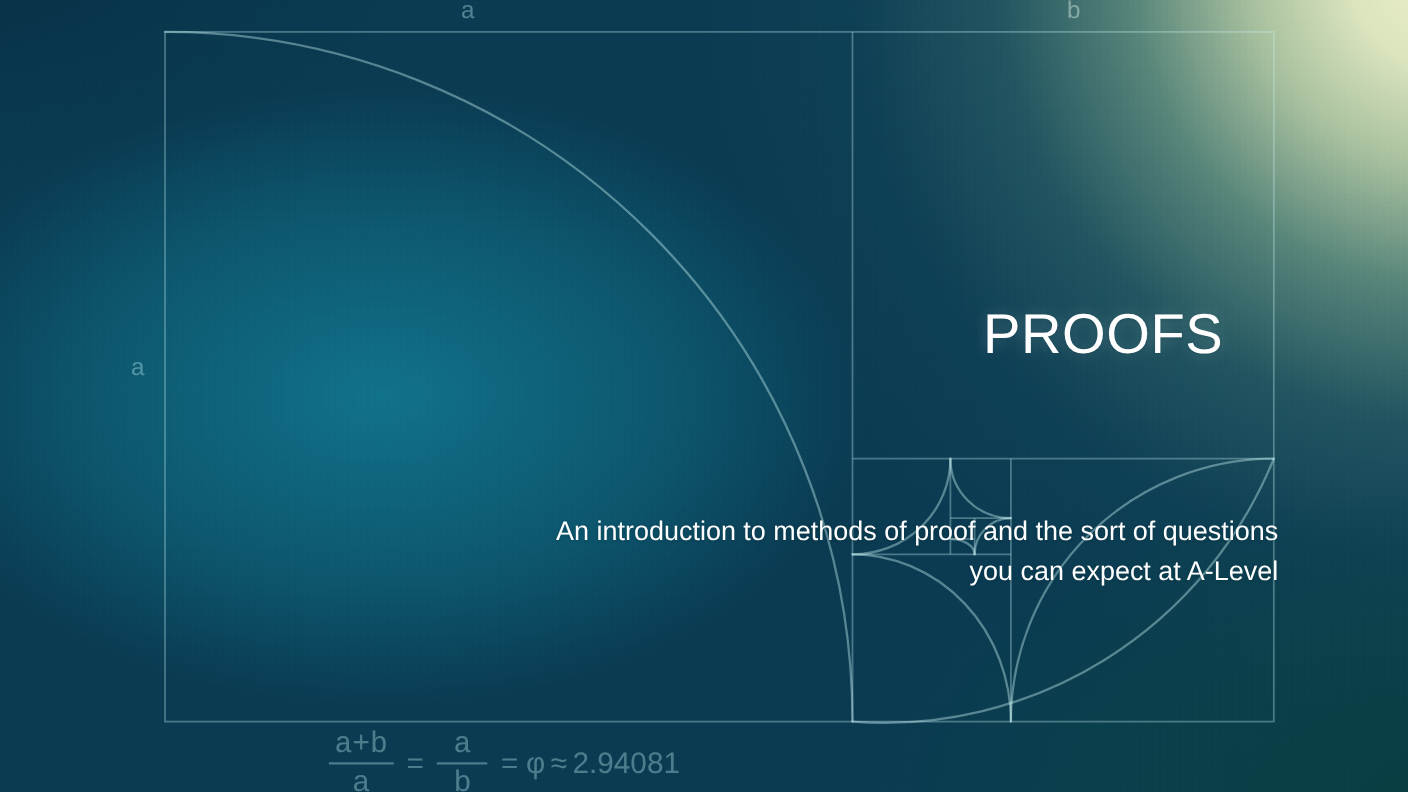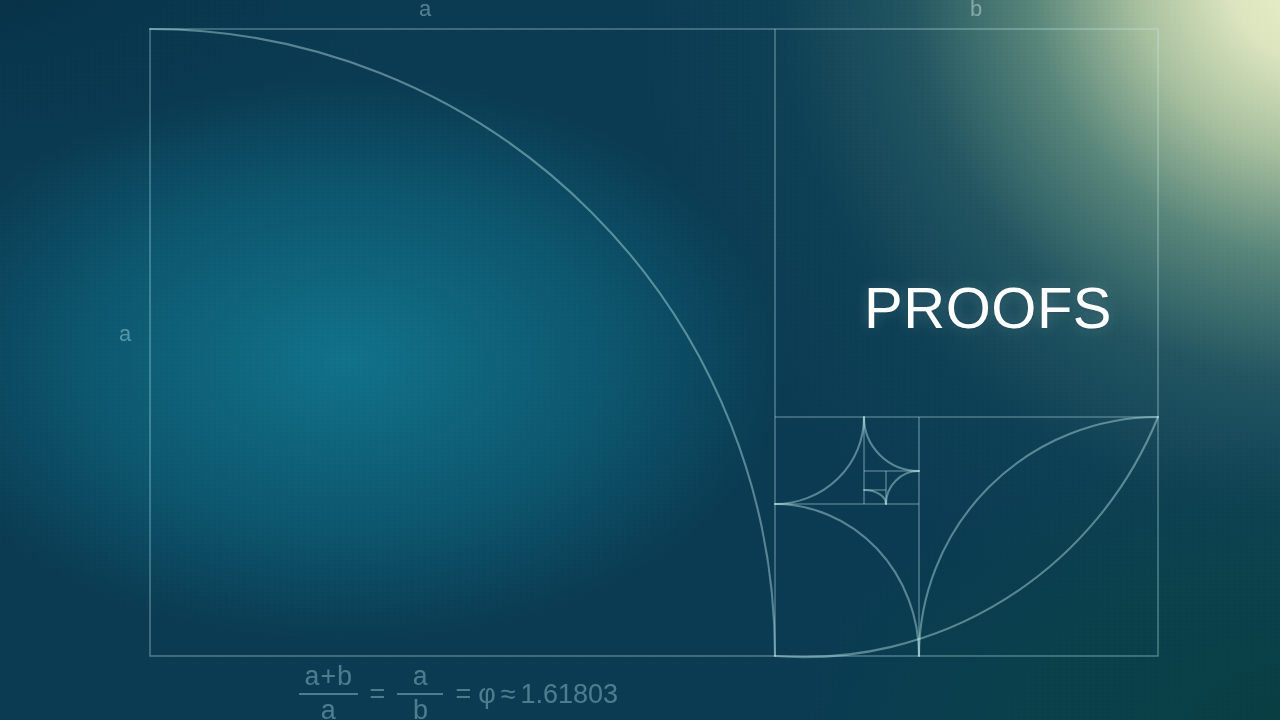--- a/index.html
+++ b/index.html
@@ -95,21 +95,21 @@
     inset: 0;
     width: 1280px;
     height: 720px;
   }
 
   
   .title {
     position: absolute;
     right: 168px;
     top: 278px;
-    font-size: 58px;
+    font-size: 51px;
     font-weight: 400;
     letter-spacing: 0.5px;
     color: #ffffff;
     text-align: right;
     line-height: 1.02;
     text-shadow: 0 0 14px rgba(255,255,255,0.20),
                  0 1px 3px rgba(0,40,50,0.22);
     white-space: nowrap;
     margin-left: 20px;
   }
@@ -221,32 +221,33 @@
       <path d="M 886 504 A 22 14 0 0 0 864 490"></path>
     </g>
   </svg>
 
   <div class="geo-label label-a-top">a</div>
   <div class="geo-label label-b-top">b</div>
   <div class="geo-label label-a-left">a</div>
 
   <div class="title">PROOFS</div>
 
+  <div class="subtitle">An introduction to methods of proof and the sort of questions you can expect at A-Level</div>
 
   <div class="formula">
     <span class="frac">
       <span class="num">a+b</span>
       <span class="bar"></span>
       <span class="den">a</span>
     </span>
     <span class="op">=</span>
     <span class="frac">
       <span class="num">a</span>
       <span class="bar"></span>
       <span class="den">b</span>
     </span>
     <span class="op">=</span>
     <span class="phi-part">φ</span>
     <span class="op">≈</span>
-    <span>1.61803</span>
+    <span>2.94081</span>
   </div>
 
 </div>
 
 </body></html>

